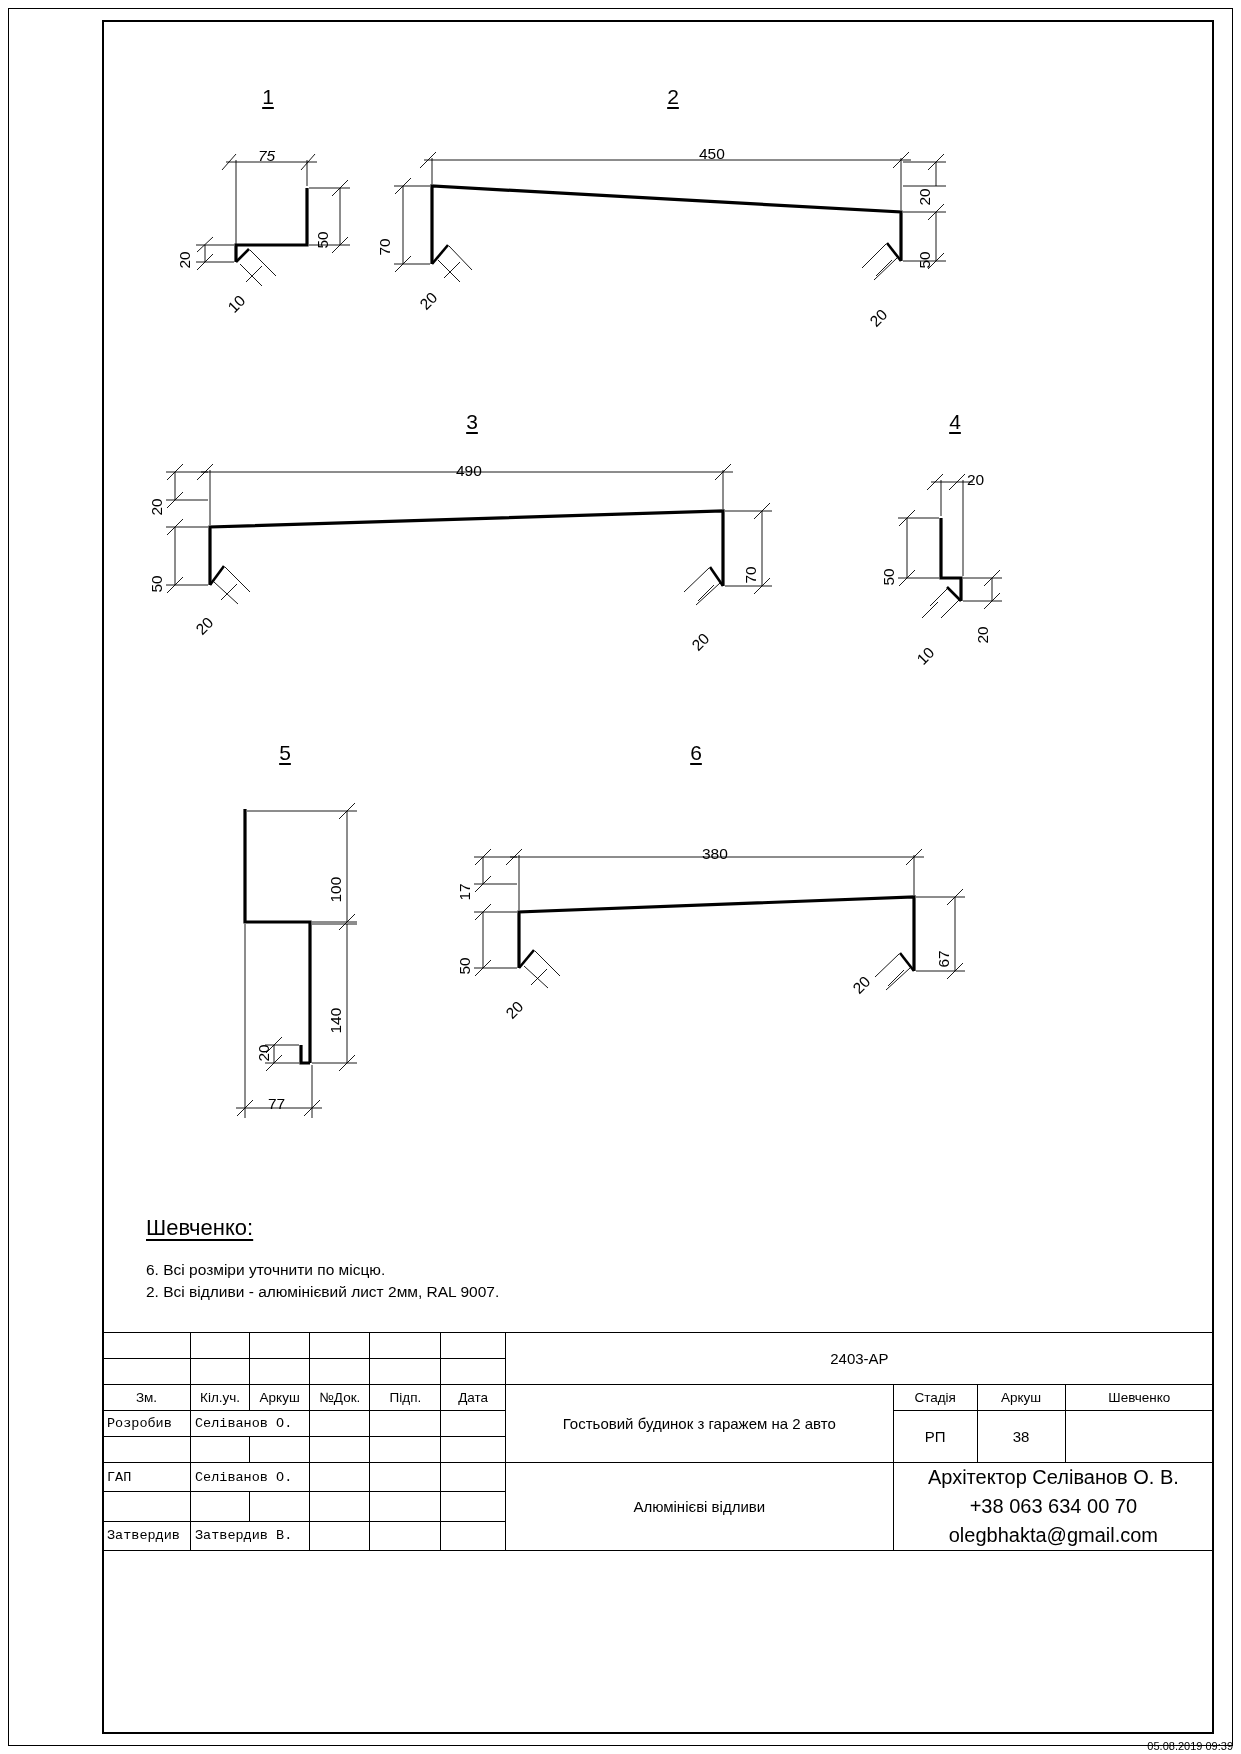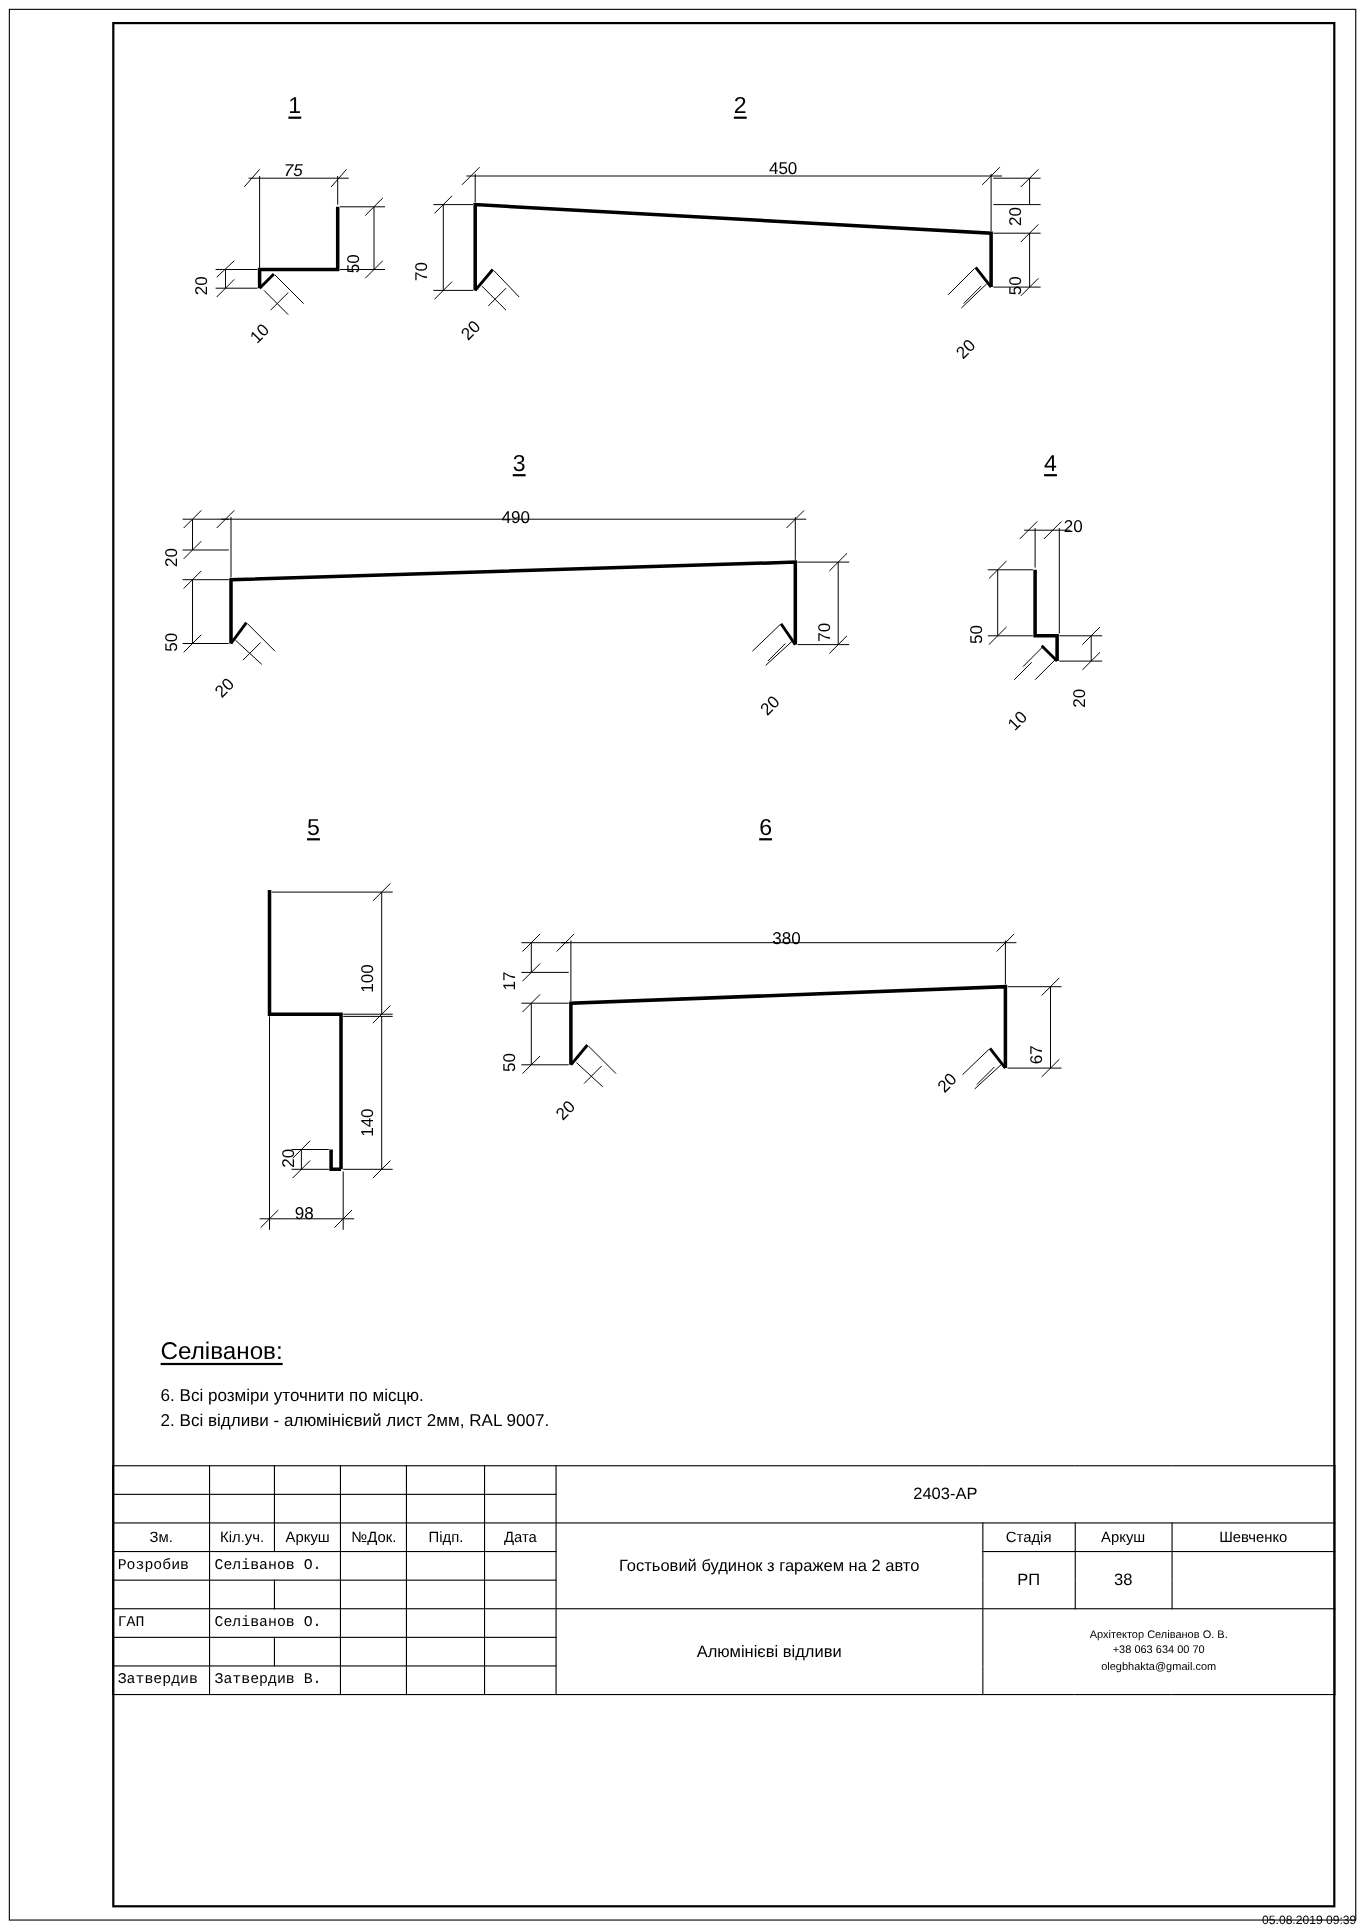--- a/index.html
+++ b/index.html
@@ -88,21 +88,21 @@
     vertical-align: middle;
     white-space: nowrap;
     overflow: hidden;
   }
   .tb-center { text-align: center; }
   .tb-left { text-align: left; font-family: Liberation Mono, monospace; }
   .tb-big { font-size: 15px; }
   .tb-contacts {
     text-align: center;
     line-height: 1.45;
-    font-size: 10px;
+    font-size: 20px;
   }
   .tb-row-h { height: 26px; }
 
   #timestamp {
     position: absolute;
     right: 8px;
     bottom: 2px;
     font-size: 11px;
   }
 </style>
@@ -332,21 +332,21 @@
       <path d="M 312,1065 L 312,1118"></path>
       <path d="M 236,1108 L 322,1108"></path>
       <path d="M 237,1116 L 253,1100"></path>
       <path d="M 304,1116 L 320,1100"></path>
     </g>
   </svg>
 
   <div class="dim vert" style="left:343px; top:887px;">100</div>
   <div class="dim vert" style="left:343px; top:1018px;">140</div>
   <div class="dim vert" style="left:271px; top:1046px;">20</div>
-  <div class="dim" style="left:268px; top:1096px;">98</div>
+  <div class="dim" style="left:268px; top:1096px;">77</div>
 
   <div class="det-title" style="left:666px; top:742px; width:60px;">6</div>
 
   <svg class="draw" width="1241" height="1754">
     <g stroke="#000" fill="none" stroke-width="3.2" stroke-linejoin="miter">
       <path d="M 519,968 L 519,912 L 914,897 L 914,971"></path>
     </g>
     <g stroke="#000" fill="none" stroke-width="2.6">
       <path d="M 519,968 L 534,950"></path>
       <path d="M 914,971 L 900,953"></path>
@@ -388,21 +388,21 @@
   </svg>
 
   <div class="dim" style="left:702px; top:846px;">380</div>
   <div class="dim vert" style="left:472px; top:885px;">17</div>
   <div class="dim vert" style="left:472px; top:959px;">50</div>
   <div class="dim diag" style="left:514px; top:1006px;">20</div>
   <div class="dim vert" style="left:951px; top:952px;">67</div>
   <div class="dim diag" style="left:861px; top:981px;">20</div>
 
   <div id="notes">
-    <div class="notes-title">Селіванов:</div>
+    <div class="notes-title">Шевченко:</div>
     <div class="note-line">6. Всі розміри уточнити по місцю.</div>
     <div class="note-line">2. Всі відливи - алюмінієвий лист 2мм, RAL 9007.</div>
   </div>
 
   <table id="titleblock">
     <colgroup>
       <col style="width:60px">
         <col style="width:55px">
         <col style="width:56px">
       <col style="width:56px">

